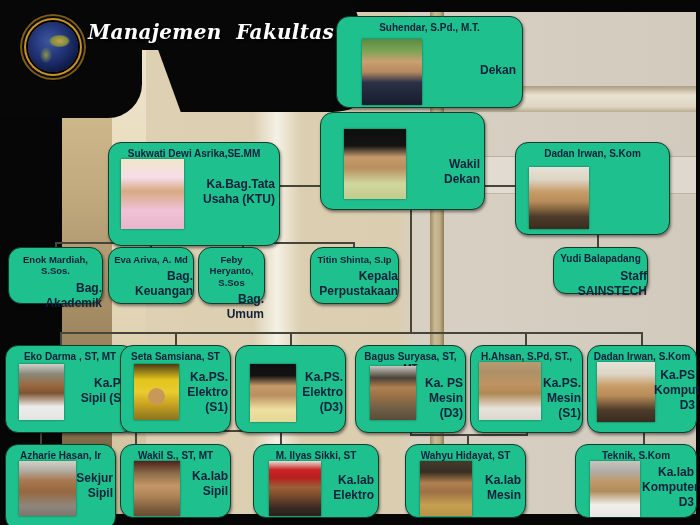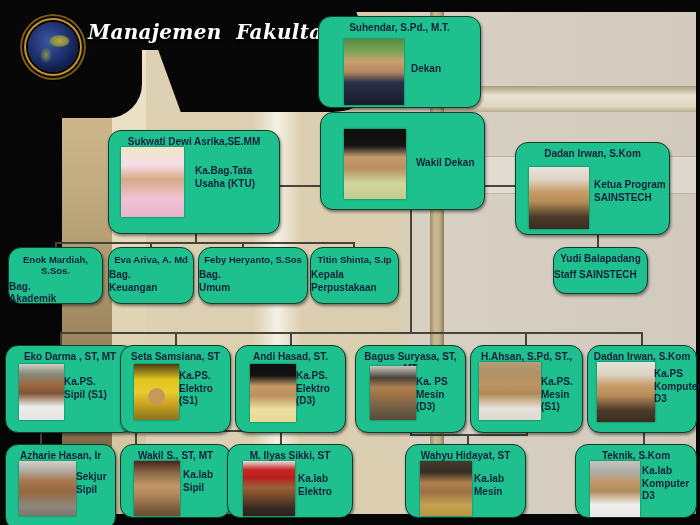--- a/index.html
+++ b/index.html
@@ -42,21 +42,21 @@
   
   .ln{position:absolute;background:#45453b}
   .ln.h{height:2px}
   .ln.v{width:2px}
 
   
   .node{position:absolute;background:#1ec08e;border:1.5px solid #143c2b;border-radius:13px;
     box-shadow:1px 2px 3px rgba(0,0,0,.45);color:#13203a;box-sizing:border-box;}
   .nm{font-size:10px;font-weight:bold;text-align:center;padding:5px 3px 0 3px;line-height:1.2;white-space:pre-line;}
   .sm .nm{font-size:9.5px;padding-top:6px}
-  .role{font-size:10px;font-weight:bold;white-space:pre-line;line-height:1.25;text-align:left;}
+  .role{font-size:12px;font-weight:bold;white-space:pre-line;line-height:1.25;text-align:right;}
   .plain .role{margin-top:4px}
   .role.abs{position:absolute}
   .photo{position:absolute;box-shadow:0 0 2px rgba(0,0,0,.5);}
 
   
   .pic-suhendar{background:linear-gradient(180deg,#5a8a42 0%,#7aa454 18%,#c9a070 34%,#b5895f 50%,#2a3148 66%,#171c2c 100%);}
   .pic-andi-wakil{background:linear-gradient(180deg,#0d0d0d 0%,#141414 24%,#c49a6c 40%,#b98f60 56%,#cfd79e 78%,#c3cc8e 100%);}
   .pic-sukwati{background:linear-gradient(180deg,#efe6c8 0%,#f6dde8 26%,#d8aa84 46%,#f0c2d6 74%,#eab4cc 100%);}
   .pic-dadan{background:linear-gradient(180deg,#e6e2d8 0%,#ddd5c5 20%,#c89c68 40%,#b88c58 56%,#4d3b2a 80%,#3a2c1e 100%);}
   .pic-eko{background:linear-gradient(180deg,#cfcfc9 0%,#8a8878 18%,#9a6840 38%,#7e5432 52%,#ececea 76%,#e4e4e2 100%);}
@@ -108,63 +108,61 @@
 <div class="ln v" style="left:40px;top:431px;height:16px"></div>
 <div class="ln v" style="left:135px;top:428px;height:19px"></div>
 <div class="ln h" style="left:135px;top:430px;width:147px"></div>
 <div class="ln v" style="left:280px;top:430px;height:17px"></div>
 <div class="ln v" style="left:410px;top:428px;height:8px"></div>
 <div class="ln h" style="left:410px;top:434px;width:118px"></div>
 <div class="ln v" style="left:526px;top:428px;height:8px"></div>
 <div class="ln v" style="left:467px;top:434px;height:13px"></div>
 <div class="ln v" style="left:643px;top:431px;height:16px"></div>
 
-<div class="node" style="left:318px;top:16px;width:163px;height:92px">
+<div class="node" style="left:336px;top:16px;width:187px;height:92px">
   <div class="nm">Suhendar, S.Pd., M.T.</div>
   <div class="photo pic-suhendar" style="left:25px;top:22px;width:60px;height:66px"></div>
   <div class="role abs" style="left:92px;right:6px;top:46px">Dekan</div>
 </div>
 
 <div class="node" style="left:320px;top:112px;width:165px;height:98px">
   <div class="photo pic-andi-wakil" style="left:23px;top:16px;width:62px;height:70px"></div>
   <div class="role abs" style="left:95px;right:4px;top:44px">Wakil Dekan</div>
 </div>
 
-<div class="node" style="left:108px;top:130px;width:172px;height:104px">
+<div class="node" style="left:108px;top:142px;width:172px;height:104px">
   <div class="nm">Sukwati Dewi Asrika,SE.MM</div>
   <div class="photo pic-sukwati" style="left:12px;top:16px;width:63px;height:70px"></div>
   <div class="role abs" style="left:86px;right:4px;top:34px">Ka.Bag.Tata
 Usaha (KTU)</div>
 </div>
 
 <div class="node" style="left:515px;top:142px;width:155px;height:93px">
   <div class="nm">Dadan Irwan, S.Kom</div>
   <div class="photo pic-dadan" style="left:13px;top:24px;width:60px;height:62px"></div>
-  <div class="role abs" style="left:78px;right:2px;top:36px">Ketua Program
-SAINSTECH</div>
 </div>
 
 <div class="node plain" style="left:553px;top:247px;width:95px;height:47px">
   <div class="nm">Yudi Balapadang</div>
   <div class="role">Staff SAINSTECH</div>
 </div>
 
 <div class="node plain sm" style="left:8px;top:247px;width:95px;height:57px">
   <div class="nm">Enok Mardiah, S.Sos.</div>
   <div class="role">Bag.
 Akademik</div>
 </div>
 
 <div class="node plain sm" style="left:108px;top:247px;width:86px;height:57px">
   <div class="nm">Eva Ariva, A. Md</div>
   <div class="role">Bag.
 Keuangan</div>
 </div>
 
-<div class="node plain sm" style="left:198px;top:247px;width:110px;height:57px">
+<div class="node plain sm" style="left:198px;top:247px;width:67px;height:57px">
   <div class="nm">Feby Heryanto, S.Sos</div>
   <div class="role">Bag.
 Umum</div>
 </div>
 
 <div class="node plain sm" style="left:310px;top:247px;width:89px;height:57px">
   <div class="nm">Titin Shinta, S.Ip</div>
   <div class="role">Kepala
 Perpustakaan</div>
 </div>
@@ -178,21 +176,20 @@
 
 <div class="node" style="left:120px;top:345px;width:111px;height:88px">
   <div class="nm">Seta Samsiana, ST</div>
   <div class="photo pic-seta" style="left:13px;top:18px;width:45px;height:56px"></div>
   <div class="role abs" style="left:58px;right:2px;top:24px">Ka.PS.
 Elektro
 (S1)</div>
 </div>
 
 <div class="node" style="left:235px;top:345px;width:111px;height:88px">
-  <div class="nm">Andi Hasad, ST.</div>
   <div class="photo pic-andi2" style="left:14px;top:18px;width:46px;height:58px"></div>
   <div class="role abs" style="left:60px;right:2px;top:24px">Ka.PS.
 Elektro
 (D3)</div>
 </div>
 
 <div class="node" style="left:355px;top:345px;width:111px;height:88px">
   <div class="nm">Bagus Suryasa, ST, MT</div>
   <div class="photo pic-bagus" style="left:14px;top:20px;width:46px;height:54px"></div>
   <div class="role abs" style="left:60px;right:2px;top:30px">Ka. PS
@@ -221,21 +218,21 @@
 Sipil</div>
 </div>
 
 <div class="node" style="left:120px;top:444px;width:111px;height:74px">
   <div class="nm">Wakil S., ST, MT</div>
   <div class="photo pic-anita" style="left:13px;top:16px;width:46px;height:55px"></div>
   <div class="role abs" style="left:62px;right:2px;top:24px">Ka.lab
 Sipil</div>
 </div>
 
-<div class="node" style="left:227px;top:444px;width:126px;height:74px">
+<div class="node" style="left:253px;top:444px;width:126px;height:74px">
   <div class="nm">M. Ilyas Sikki, ST</div>
   <div class="photo pic-ilyas" style="left:15px;top:16px;width:52px;height:55px"></div>
   <div class="role abs" style="left:70px;right:4px;top:28px">Ka.lab
 Elektro</div>
 </div>
 
 <div class="node" style="left:405px;top:444px;width:121px;height:74px">
   <div class="nm">Wahyu Hidayat, ST</div>
   <div class="photo pic-wahyu" style="left:14px;top:16px;width:52px;height:55px"></div>
   <div class="role abs" style="left:68px;right:4px;top:28px">Ka.lab

